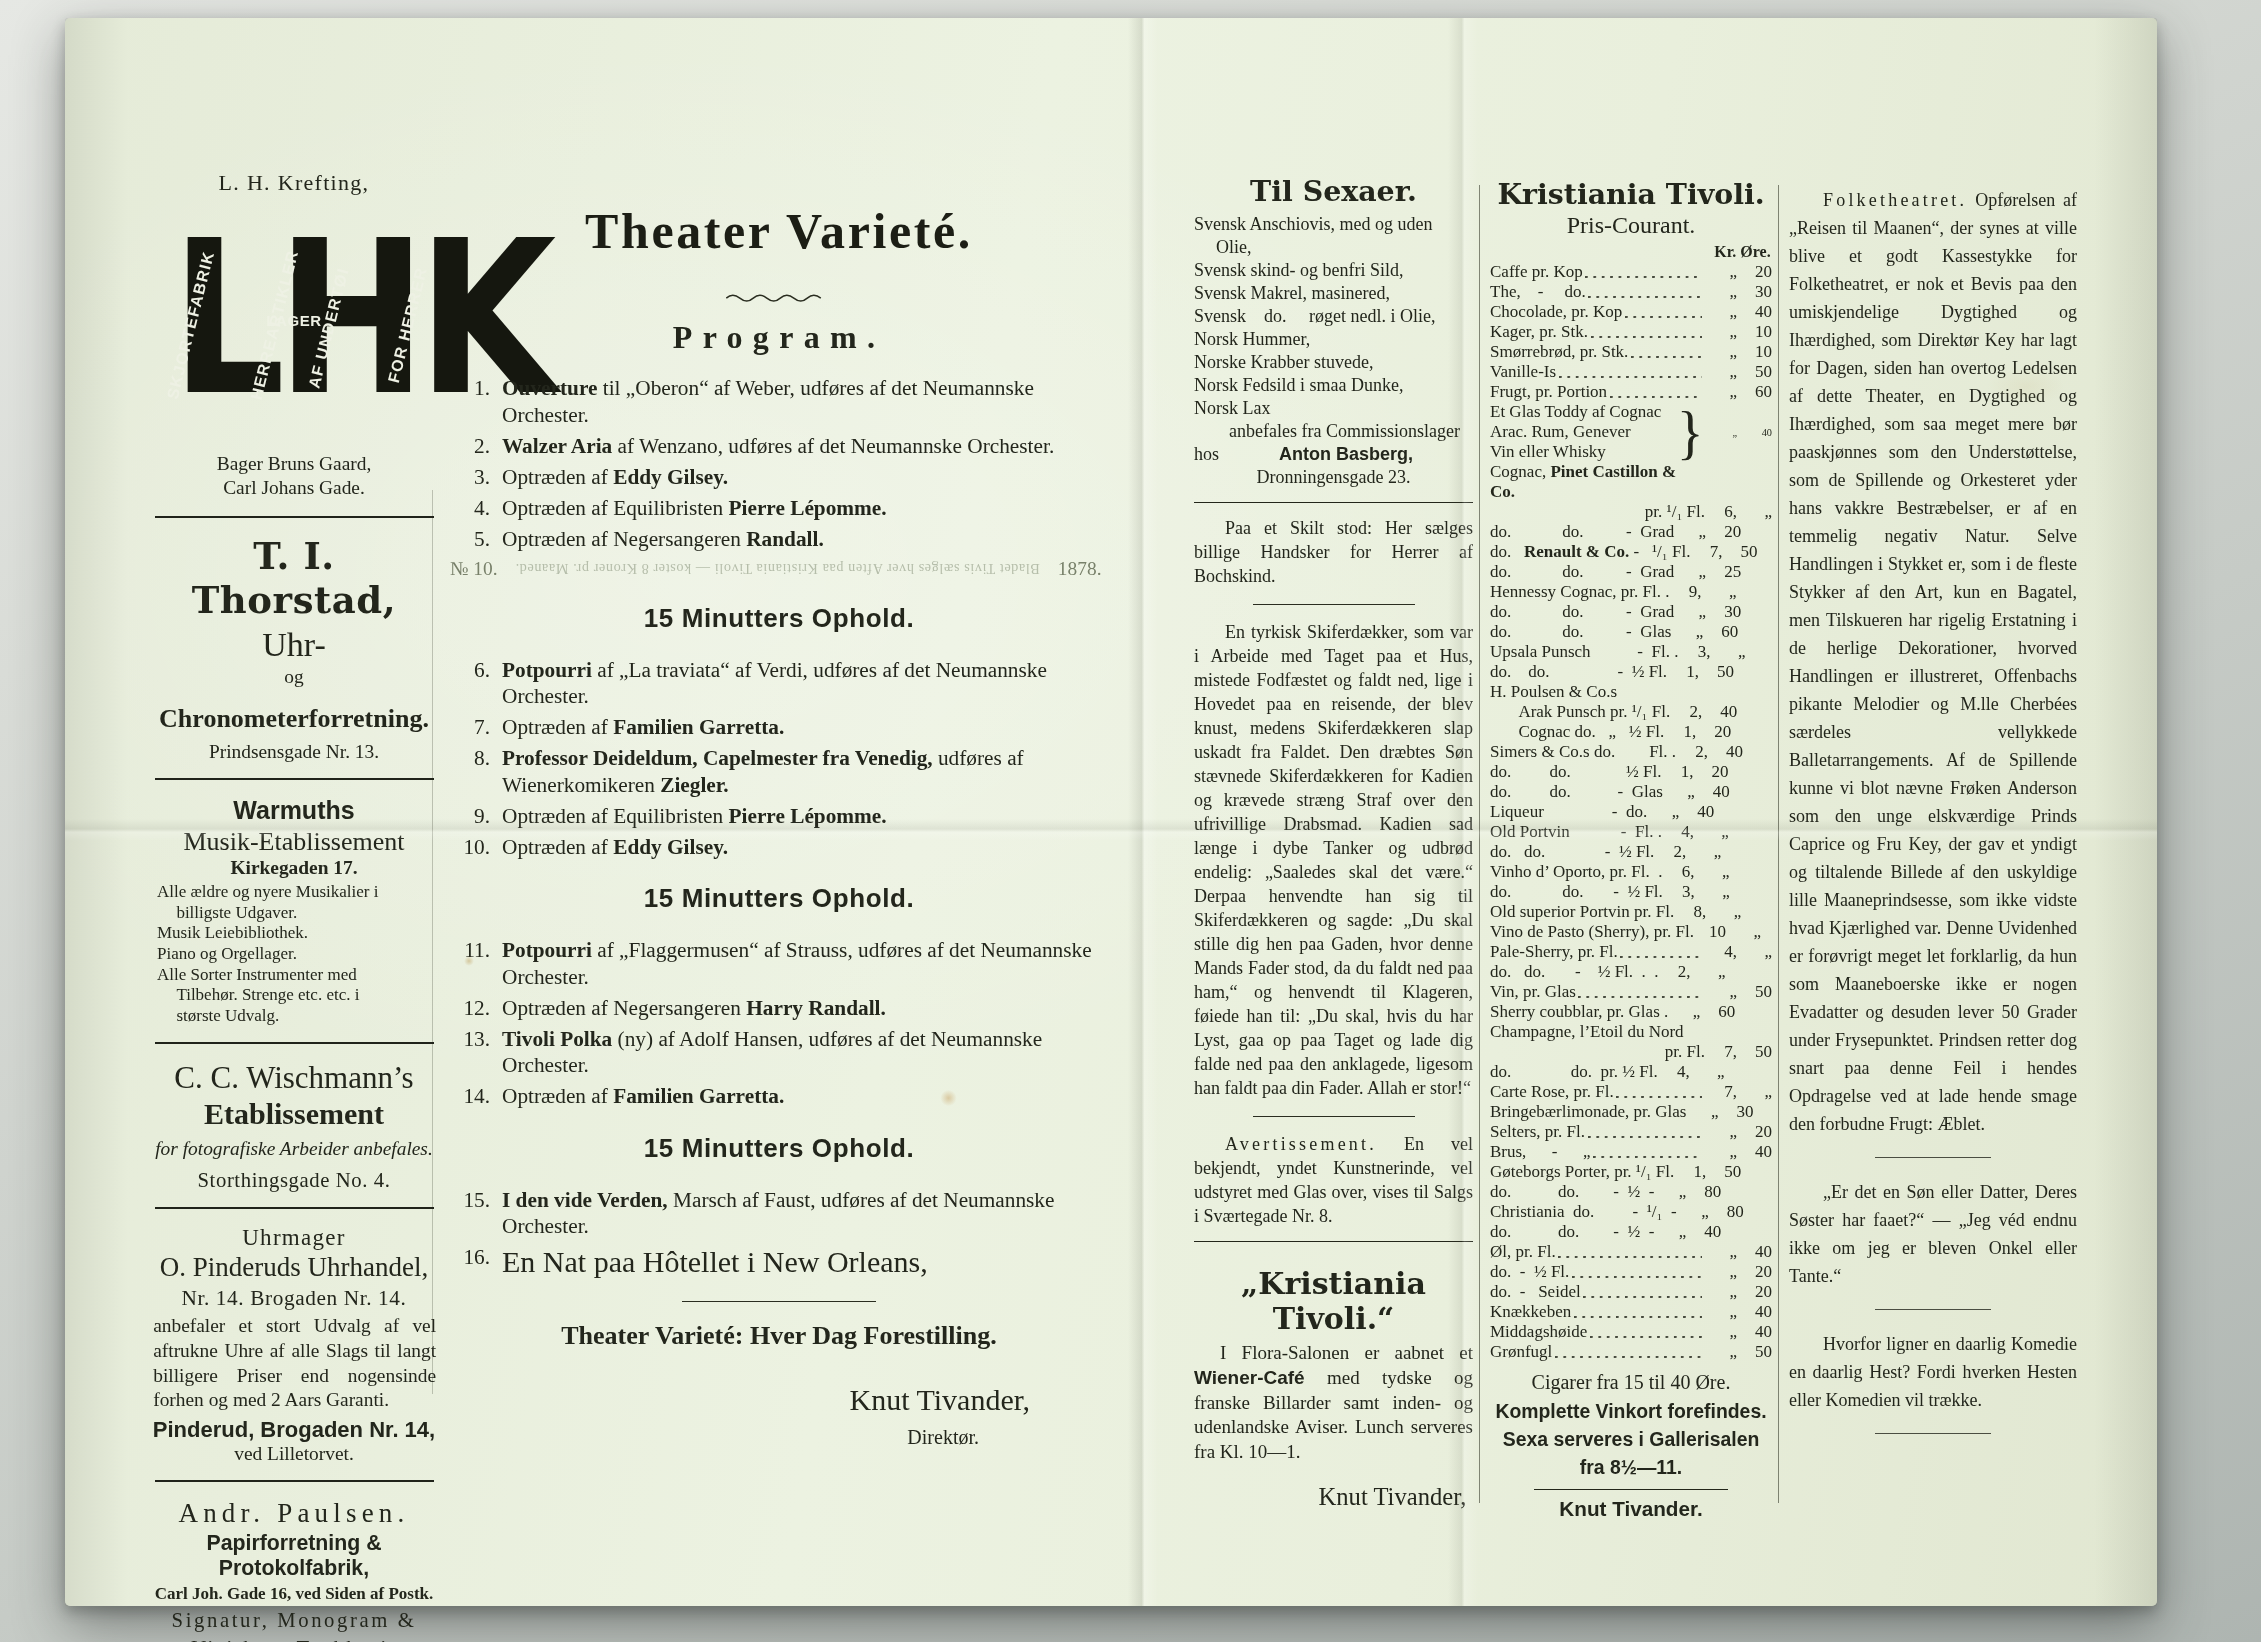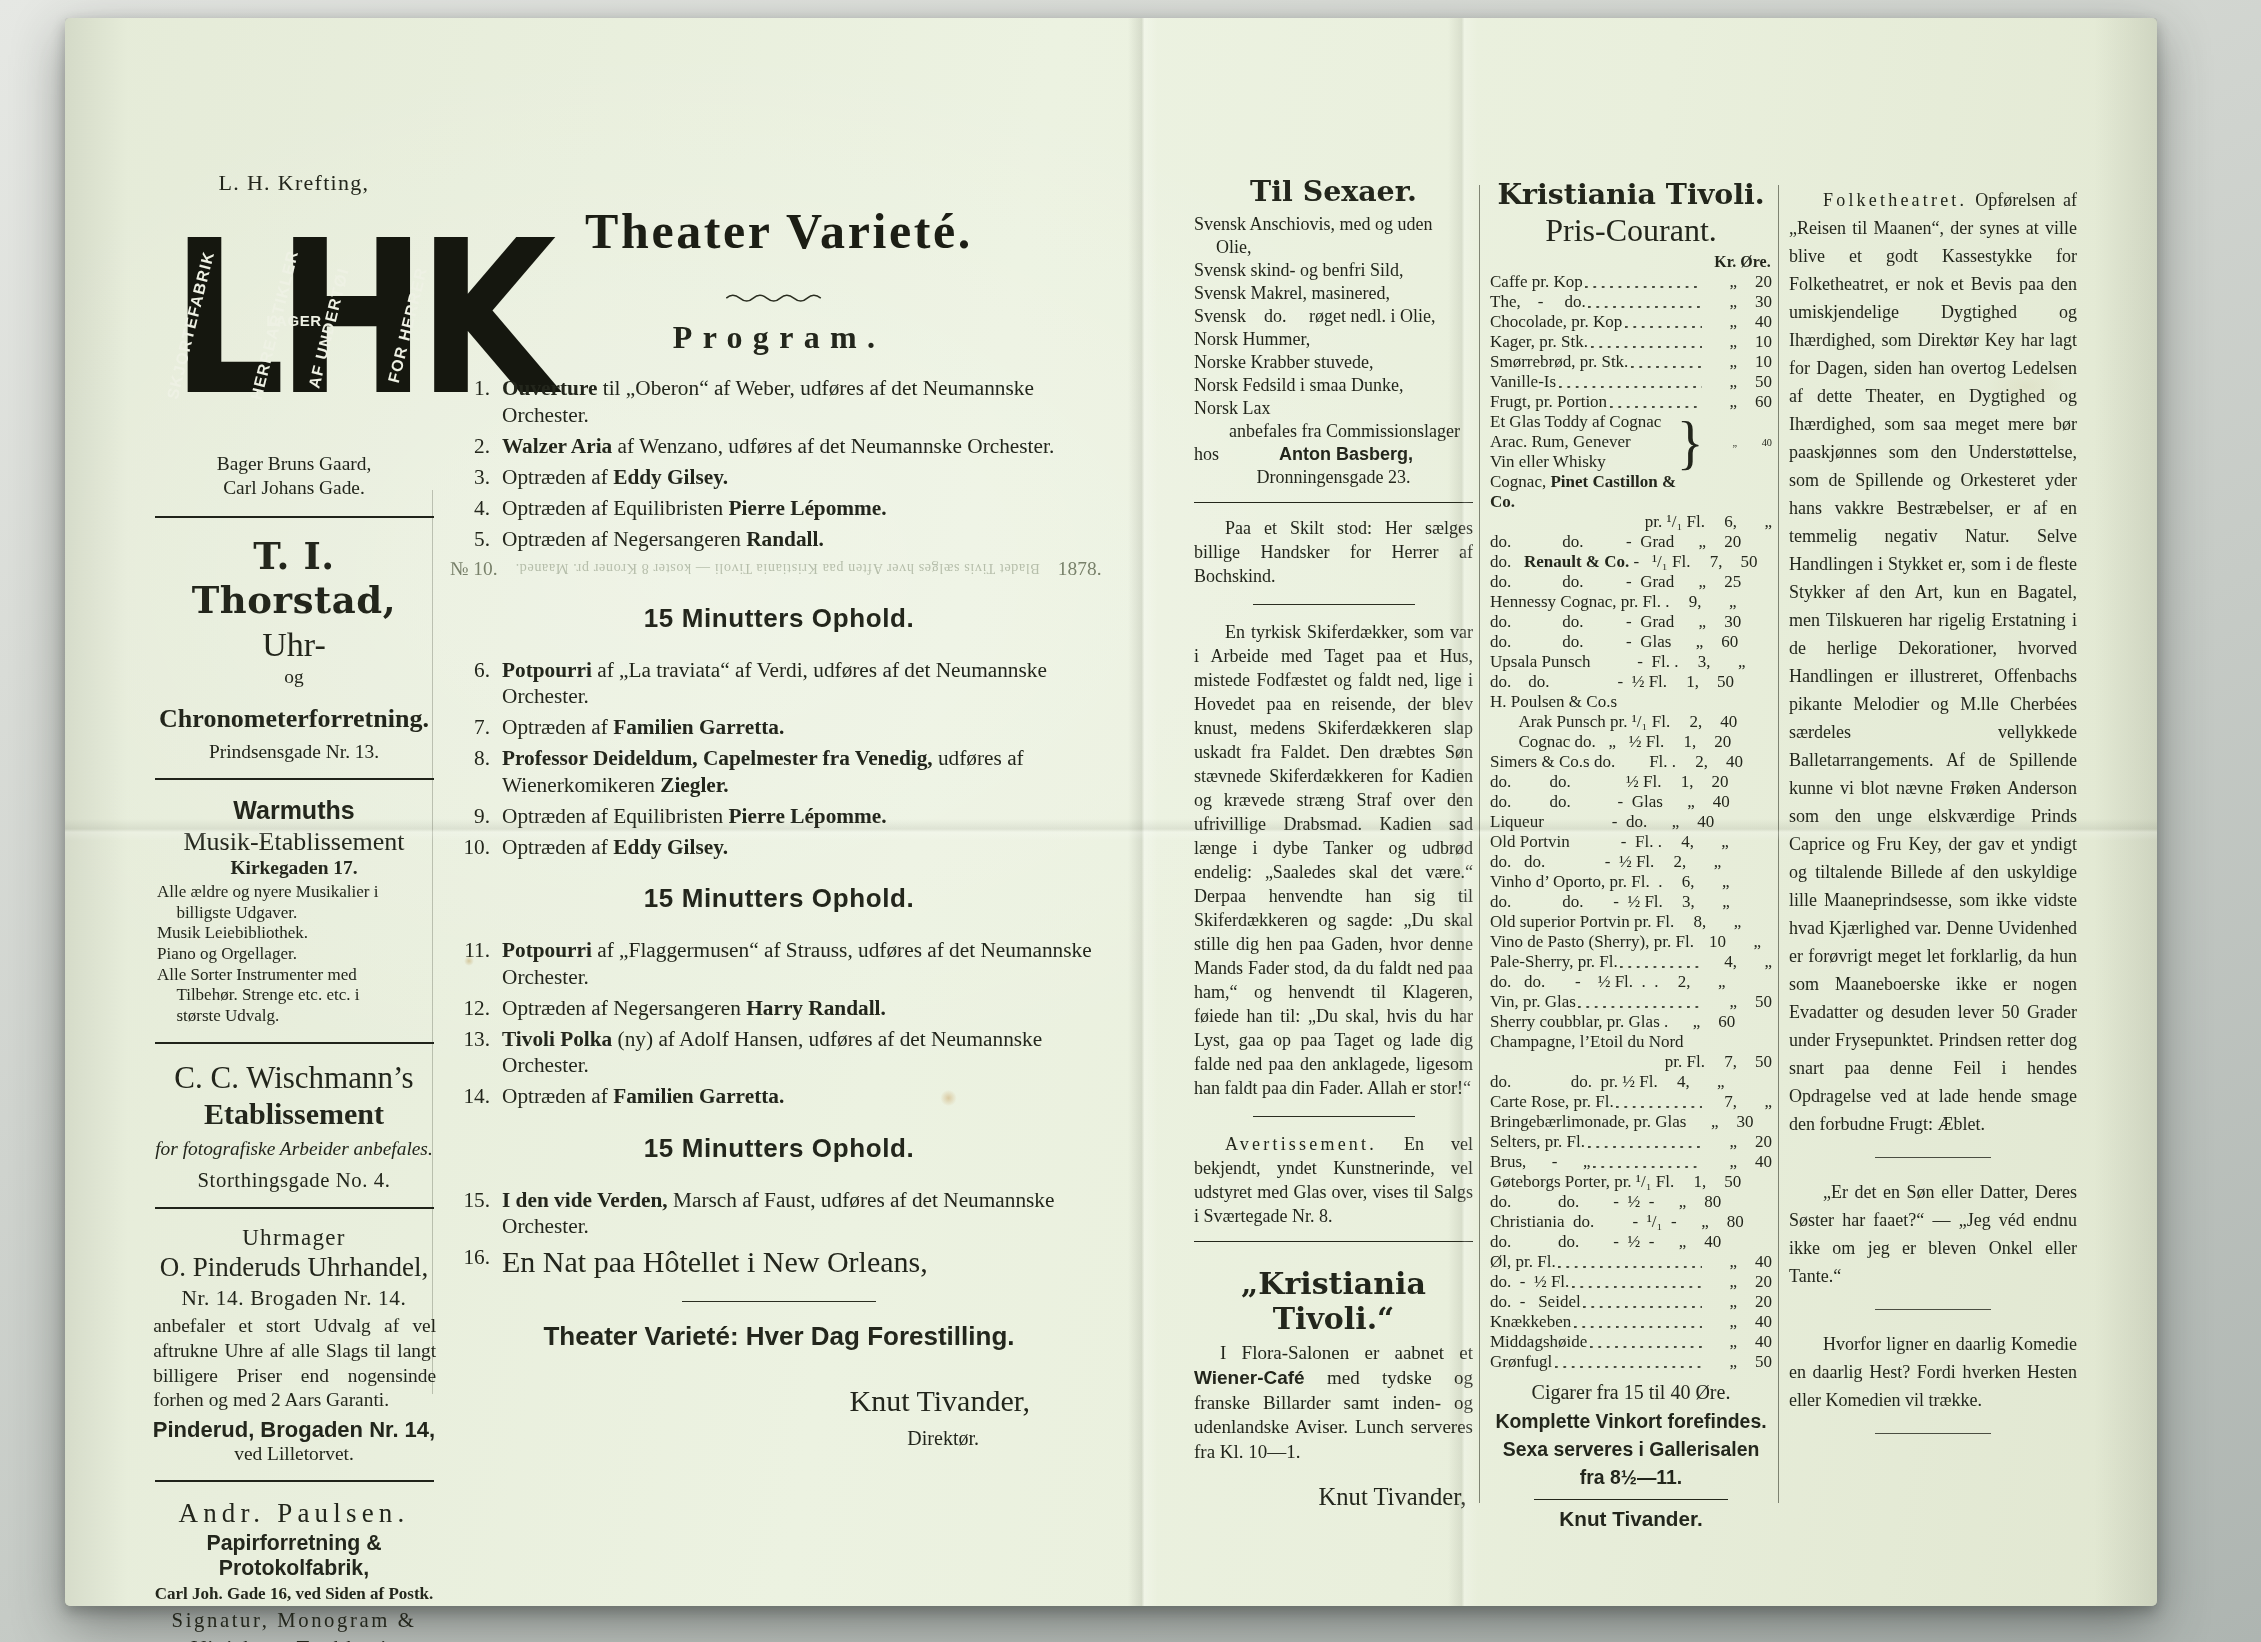--- a/index.html
+++ b/index.html
@@ -69,21 +69,21 @@
   .s-b{font-weight:bold;}
   .s-big{font-size:30px;line-height:35px;}
   .s-bigb{font-weight:bold;font-size:26px;}
   .xline{text-align:center;margin:3.9px 0 1.3px -39px;}
   .ophold{text-align:center;font-family:"Liberation Sans",sans-serif;font-weight:bold;font-size:26px;
     letter-spacing:0.6px;margin:23px 0;}
   .ghost-band{display:flex;justify-content:space-between;align-items:center;margin:5.2px 6.5px 1.3px 0;}
   .ghost-issue,.ghost-year{color:#646d55;font-size:19.4px;opacity:.85;}
   .ghost-mid{transform:rotate(180deg);color:#87927a;font-size:14.2px;opacity:.55;letter-spacing:0.6px;}
   .prog-divider{border:0;border-top:1.3px solid #2a2d20;width:194px;margin:22px auto 19.4px;}
-  .prog-footer{text-align:center;font-family:Liberation Sans, sans-serif;font-weight:bold;font-size:26px;}
+  .prog-footer{text-align:center;font-family:Liberation Serif, serif;font-weight:bold;font-size:26px;}
   .prog-sign{text-align:right;font-size:30px;margin:32px 78px 0 0;}
   .prog-dir{text-align:right;font-size:20px;margin:9px 129px 0 0;}
 
   
   .sexaer{position:absolute;left:1129px;top:156px;width:279px;}
   .sex-title{text-align:center;font-family:"DejaVu Serif",serif;font-weight:bold;font-size:28.4px;}
   .sexlines{font-size:18px;line-height:23px;margin-top:5.2px;white-space:pre-wrap;}
   .sexlines .ind{padding-left:22px;}
   .sexlines .ind2{padding-left:35px;}
   .sexline-hos{display:flex;}
@@ -95,21 +95,21 @@
   .story{font-size:18px;line-height:24px;text-align:justify;text-indent:31px;margin:3.9px 0;}
   .spaced{letter-spacing:3.2px;}
   .ktiv-title{text-align:center;font-family:"DejaVu Serif",serif;font-weight:bold;font-size:30px;margin-top:24px;}
   .ktiv-p{font-size:19px;line-height:24.6px;text-align:justify;text-indent:26px;margin-top:5.2px;}
   .sexaer .b-sans{font-family:"Liberation Sans",sans-serif;font-weight:bold;}
   .sex-sign{text-align:right;font-size:24.6px;margin:17px 6.5px 0 0;}
 
   
   .prices{position:absolute;left:1425px;top:159px;width:282px;}
   .pr-title{text-align:center;font-family:"DejaVu Serif",serif;font-weight:bold;font-size:28.4px;}
-  .pr-sub{text-align:center;font-size:32px;margin-top:1.3px;}
+  .pr-sub{text-align:center;font-size:24px;margin-top:1.3px;}
   .pr-kr{ text-align:right;font-weight:bold;font-size:16px;margin:3.9px 1.3px 1.3px 0;}
   .prow{display:flex;align-items:baseline;font-size:17px;line-height:20px;}
   .pname{white-space:pre-wrap;}
   .prow.right .pname{margin-left:auto;}
   .prow.ind{padding-left:28.4px;}
   .pkr{width:32px;text-align:right;flex:0 0 auto;}
   .pore{width:35px;text-align:right;flex:0 0 auto;}
   .dl{flex:1;min-width:5.2px;margin:0 2.6px;align-self:stretch;
     background-image:radial-gradient(circle at 1.3px 1.9px,rgba(30,33,23,.8) 1.1px,transparent 1.4px);
     background-size:8.4px 3.9px;background-repeat:repeat-x;background-position:left bottom 3.2px;}

